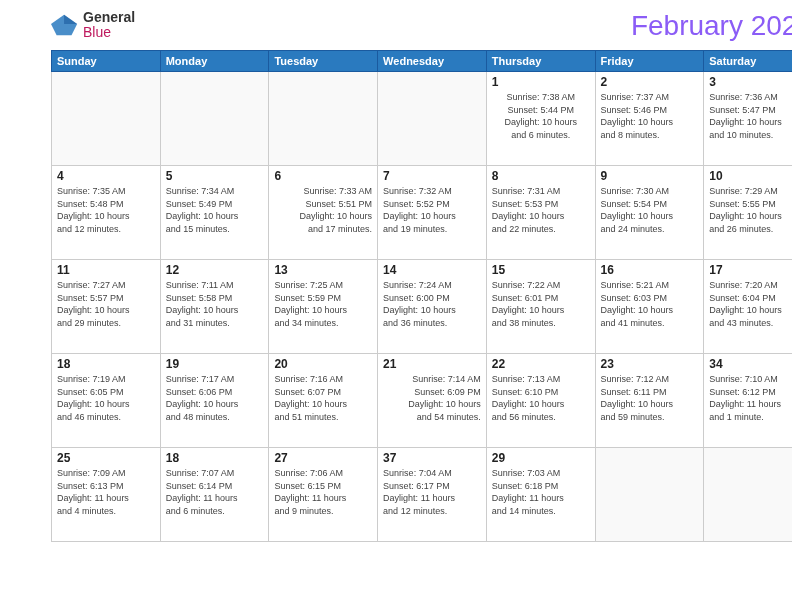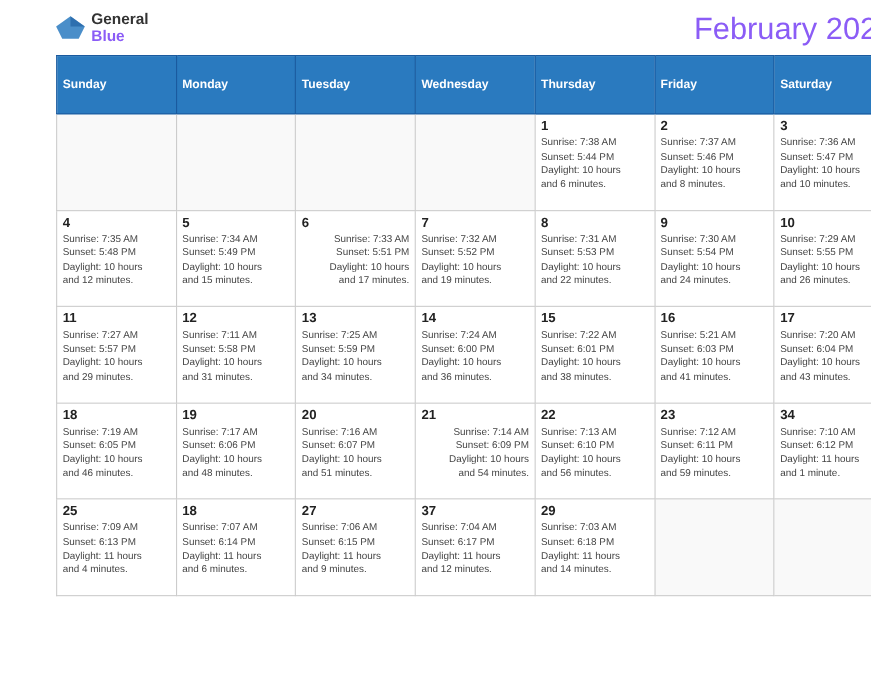--- a/index.html
+++ b/index.html
@@ -34,22 +34,22 @@
       flex-direction: column;
       line-height: 1.1;
     }
     .logo-general {
       font-size: 14px;
       font-weight: bold;
       color: #333;
     }
     .logo-blue {
       font-size: 14px;
-      font-weight: bold;
-      color: #8b5cf6;
+      font-weight: normal;
+      color: #be185d;
     }
     .logo-icon {
       width: 28px;
       height: 28px;
     }
     .title-block {
       text-align: right;
     }
     .main-title {
       font-size: 28px;
@@ -65,21 +65,21 @@
       border: 1px solid #ccc;
       border-collapse: collapse;
       width: 100%;
       table-layout: fixed;
     }
     .calendar th {
       background: #2a7abf;
       color: #fff;
       font-size: 11px;
       font-weight: bold;
-      padding: 20px 5px;
+      padding: 4px 5px;
       border: 1px solid #1a5a9f;
       text-align: left;
     }
     .calendar td {
       border: 1px solid #ccc;
       vertical-align: top;
       padding: 3px 5px;
       font-size: 9.5px;
       color: #333;
       height: 86px;
@@ -138,21 +138,21 @@
         </tr>
     </thead>
     <tbody id="calendar-body">
     <tr>
           <td class="empty"></td>
           <td class="empty"></td>
           <td class="empty"></td>
           <td class="empty"></td>
           <td>
             <span class="day-num">1</span>
-            <div class="day-info" style="white-space: pre-line;">Sunrise: 7:38 AM
+            <div class="day-info" style="white-space: pre-line; text-align: center;">Sunrise: 7:38 AM
 Sunset: 5:44 PM
 Daylight: 10 hours
 and 6 minutes.</div>
           </td>
           <td>
             <span class="day-num">2</span>
             <div class="day-info" style="white-space: pre-line;">Sunrise: 7:37 AM
 Sunset: 5:46 PM
 Daylight: 10 hours
 and 8 minutes.</div>

